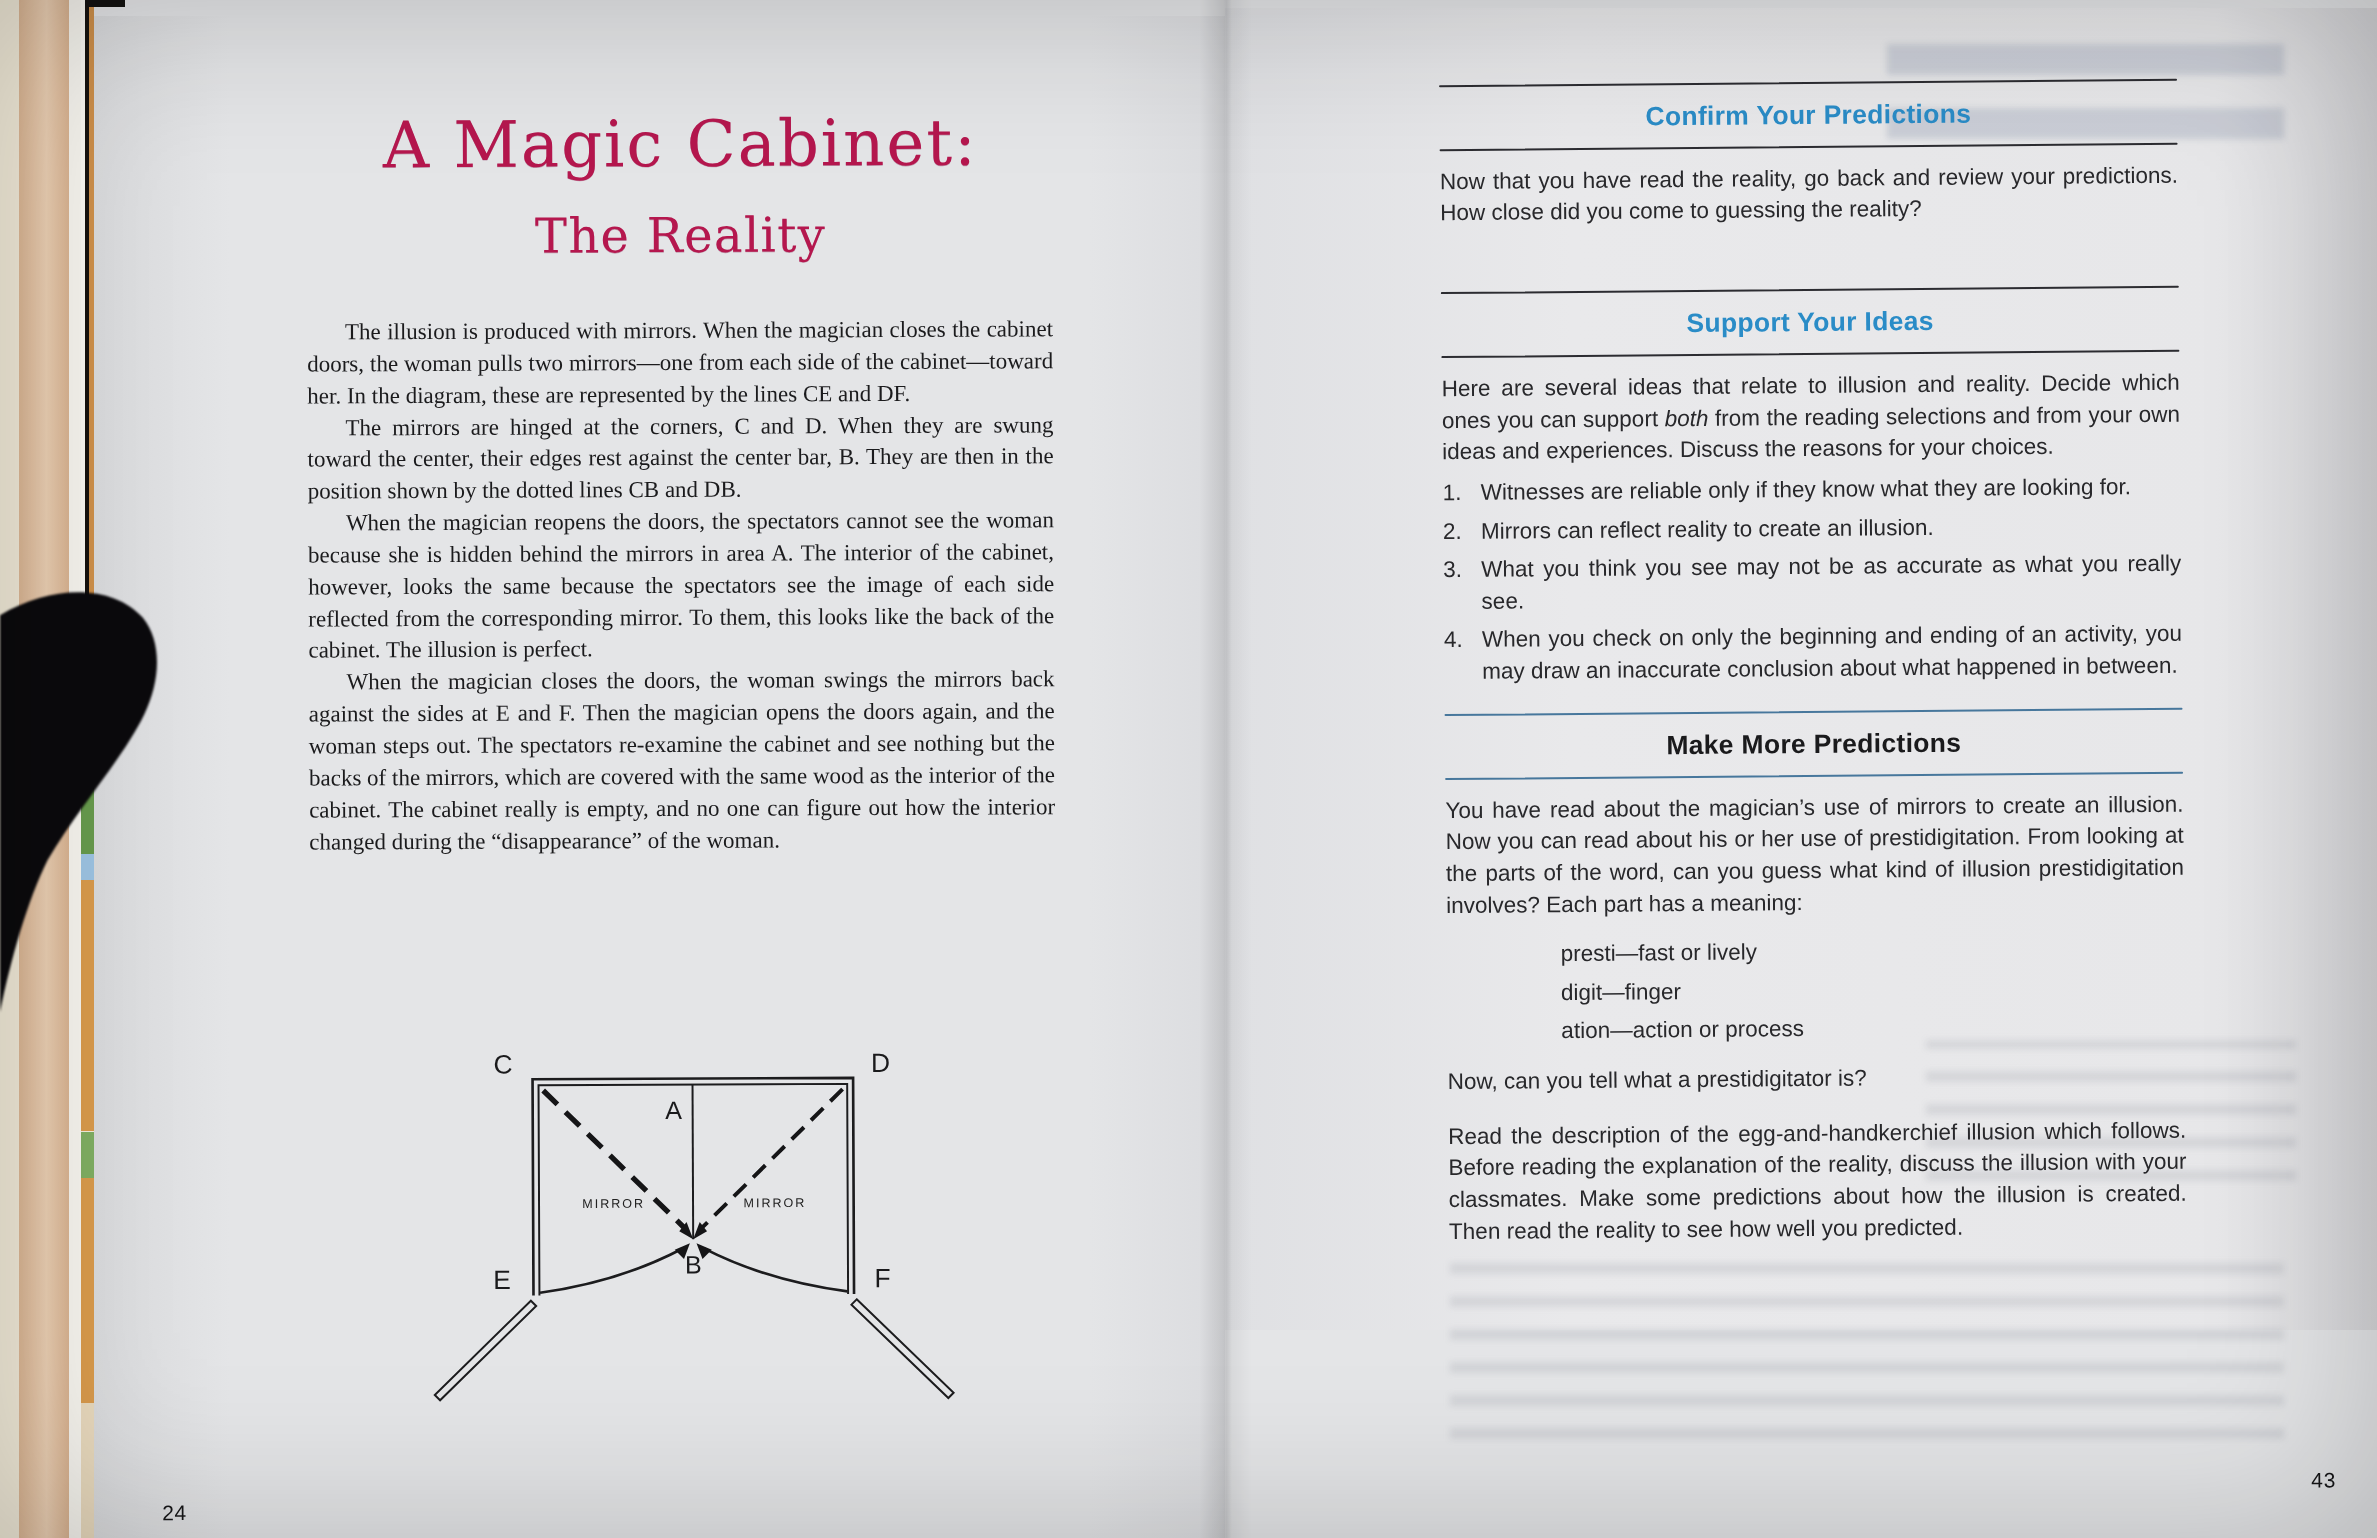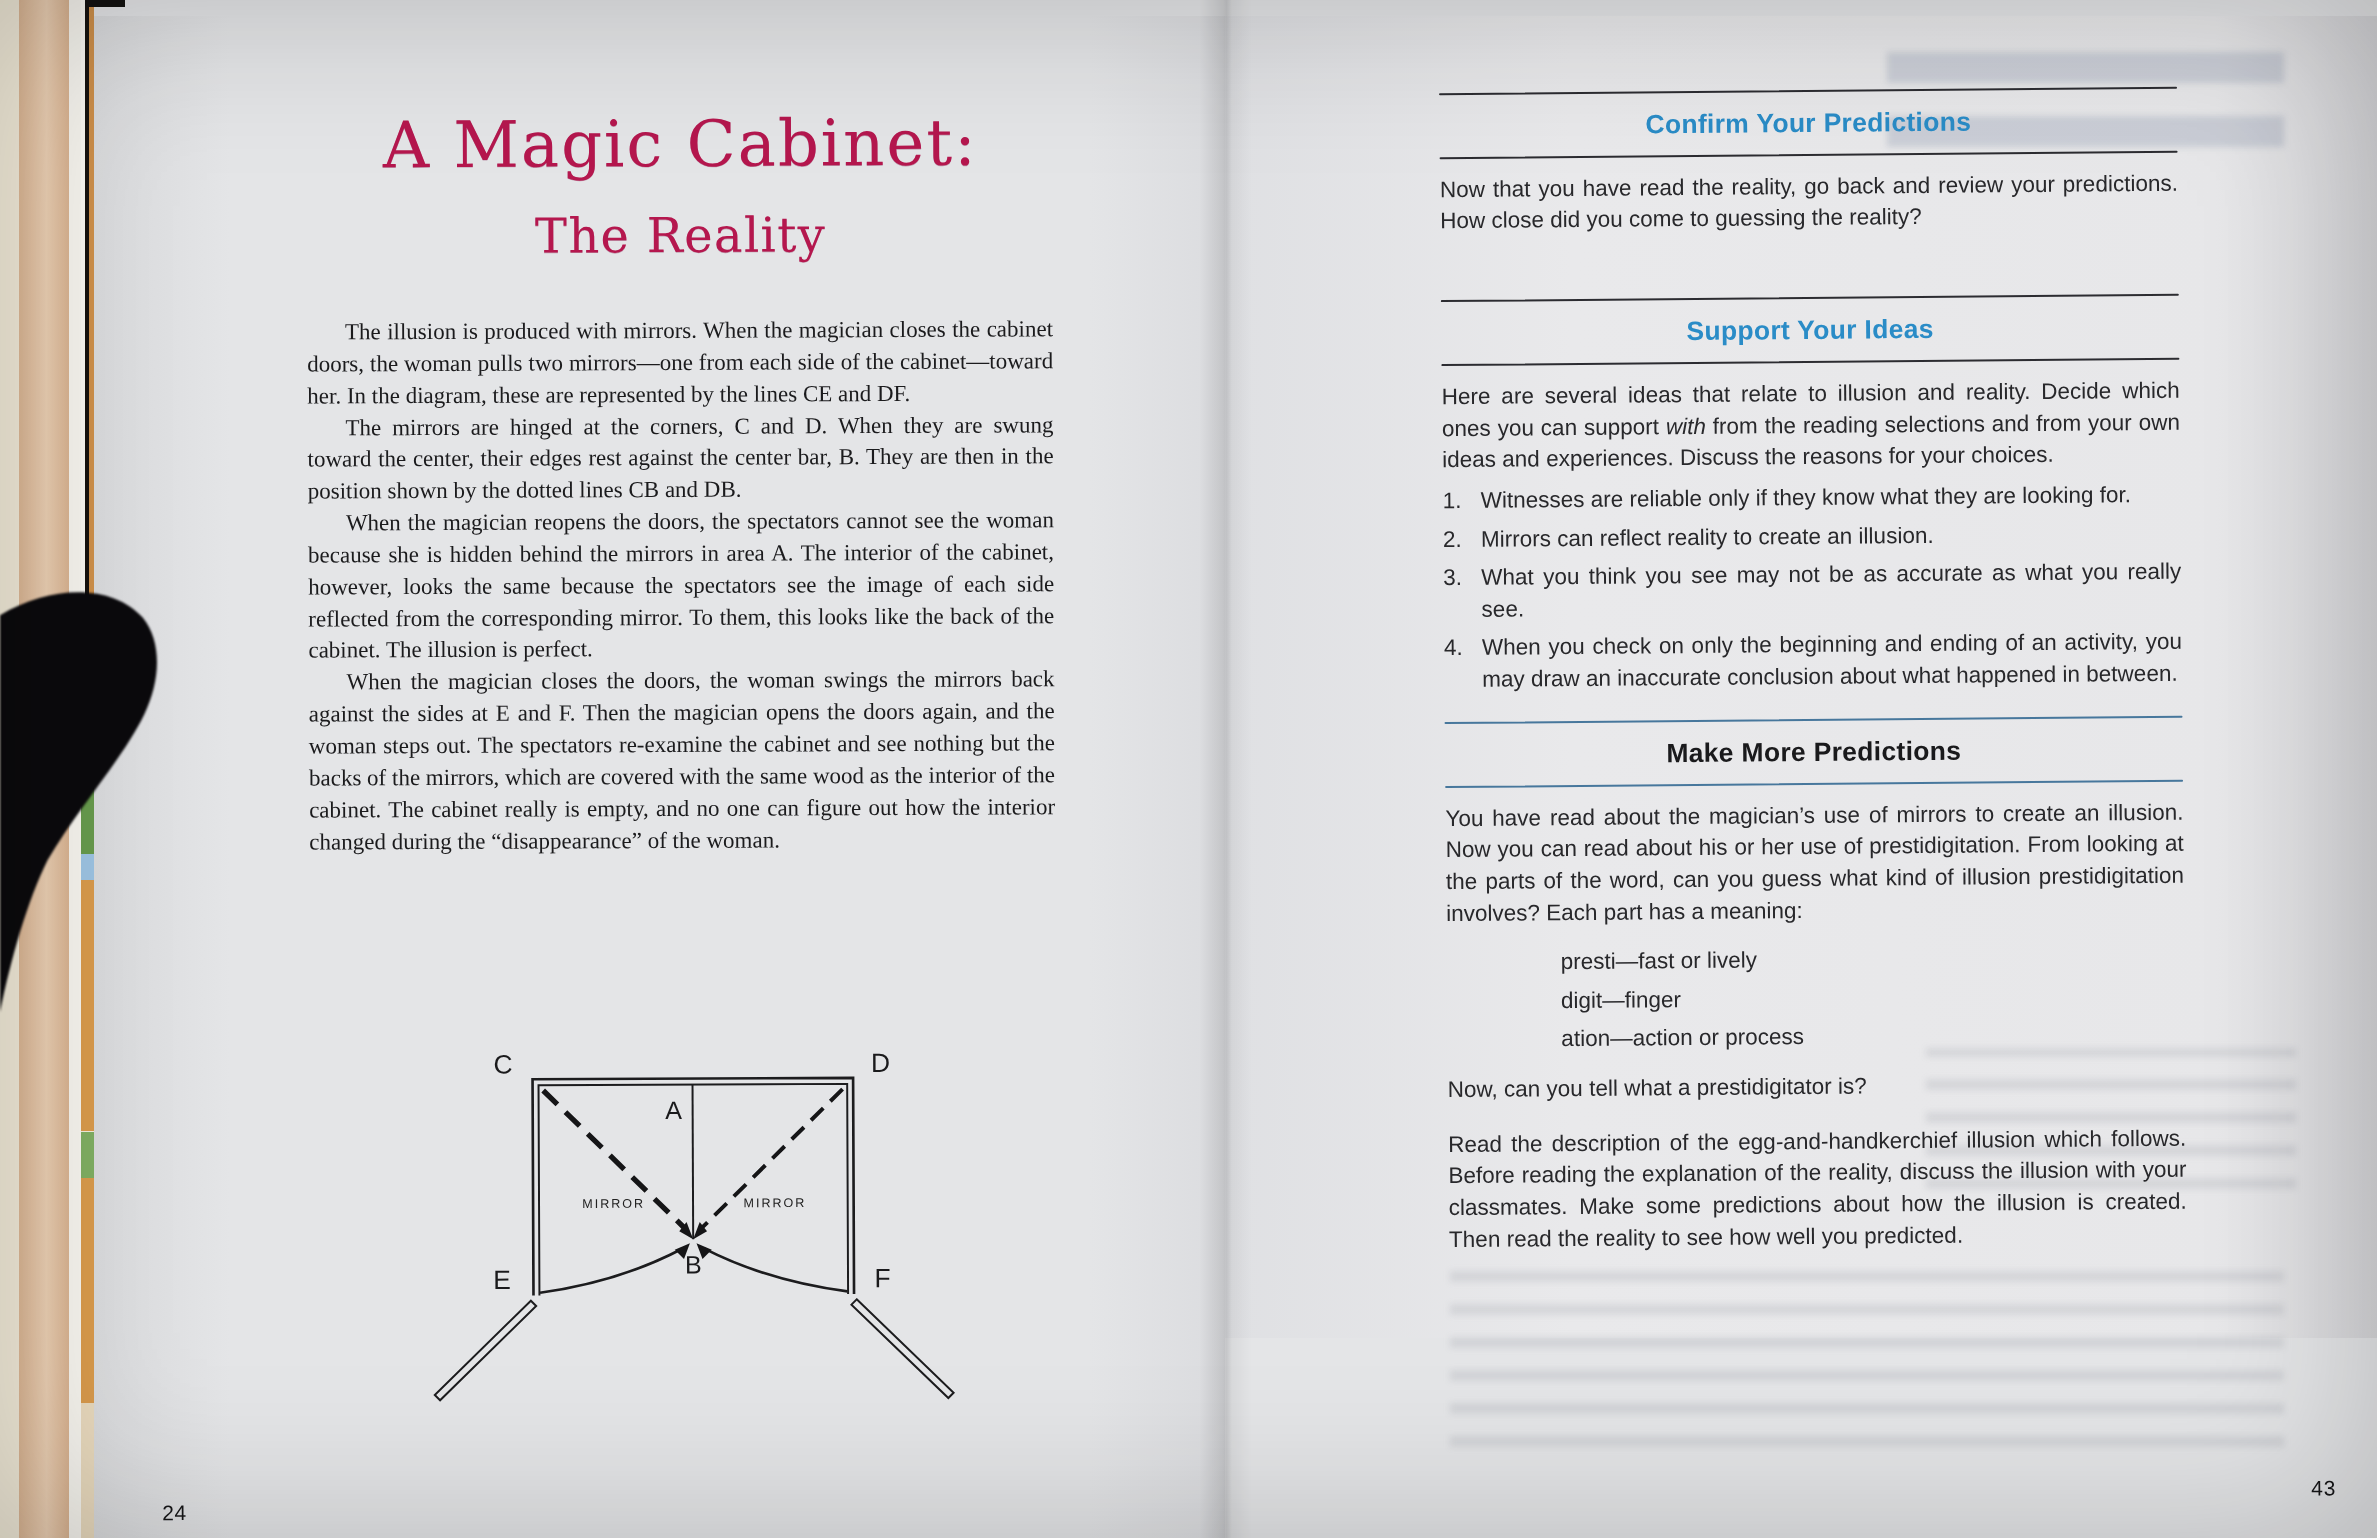--- a/index.html
+++ b/index.html
@@ -17,21 +17,21 @@
               background:linear-gradient(to right,#faf8f2 0 30%,#17130f 30% 58%,#cd8f4a 58% 100%);}
   .seg{position:absolute;left:81px;width:13.2px;}
   .top-sliver{position:absolute;left:85px;top:0;width:40px;height:6.6px;background:#141210;z-index:6;}
 
   
   .thumb{position:absolute;left:0;top:574px;z-index:20;filter:blur(1px);}
 
   
   .page-left{position:absolute;left:94px;top:16px;width:1131px;height:1539px;z-index:10;
     background:linear-gradient(to right,#d9dadc,#e4e5e7 12%,#e4e5e7 88%,#dbdcdf 100%);}
-  .page-right{position:absolute;left:1225px;top:16px;width:1152px;height:1322px;z-index:10;
+  .page-right{position:absolute;left:1225px;top:8px;width:1152px;height:1322px;z-index:10;
     background:linear-gradient(to right,#dfe0e3,#e9e9eb 30%,#e7e7e9 86%,#d6d6d9 100%);}
   .spine{position:absolute;left:1199px;top:0;width:53px;height:1539px;z-index:12;pointer-events:none;
     background:linear-gradient(to right,rgba(0,0,0,0),rgba(0,0,0,.10) 45%,rgba(60,60,65,.18) 52%,rgba(0,0,0,.05) 62%,rgba(0,0,0,0));}
   .tilt-l{position:absolute;inset:0;transform:rotate(-0.25deg);transform-origin:50% 50%;}
   .tilt-r{position:absolute;inset:0;transform:rotate(-0.5deg);transform-origin:50% 40%;}
 
   
   .title1{position:absolute;left:159px;top:91px;width:860px;text-align:center;
     font-family:"DejaVu Serif",serif;font-size:64px;font-weight:500;color:#b5174e;
     letter-spacing:2px;text-shadow:0 0.7px 0 rgba(120,10,60,.35);}
@@ -152,21 +152,21 @@
           <div class="rule"></div>
           <div class="rhead blue">Confirm Your Predictions</div>
           <div class="rule"></div>
           <p class="rp">Now that you have read the reality, go back and review your predictions. How close did you come to guessing the reality?</p>
         </div>
 
         <div>
           <div class="rule gap1"></div>
           <div class="rhead blue">Support Your Ideas</div>
           <div class="rule"></div>
-          <p class="rp"><span>Here are several ideas that relate to illusion and reality. Decide which ones you can support </span><em>with</em><span> from the reading selections and from your own ideas and experiences. Discuss the reasons for your choices.</span></p>
+          <p class="rp"><span>Here are several ideas that relate to illusion and reality. Decide which ones you can support </span><em>both</em><span> from the reading selections and from your own ideas and experiences. Discuss the reasons for your choices.</span></p>
           <div class="ideas">
             <div class="li">
               <span class="num">1.</span>
               <span class="txt">Witnesses are reliable only if they know what they are looking for.</span>
             </div>
             <div class="li">
               <span class="num">2.</span>
               <span class="txt">Mirrors can reflect reality to create an illusion.</span>
             </div>
             <div class="li">

